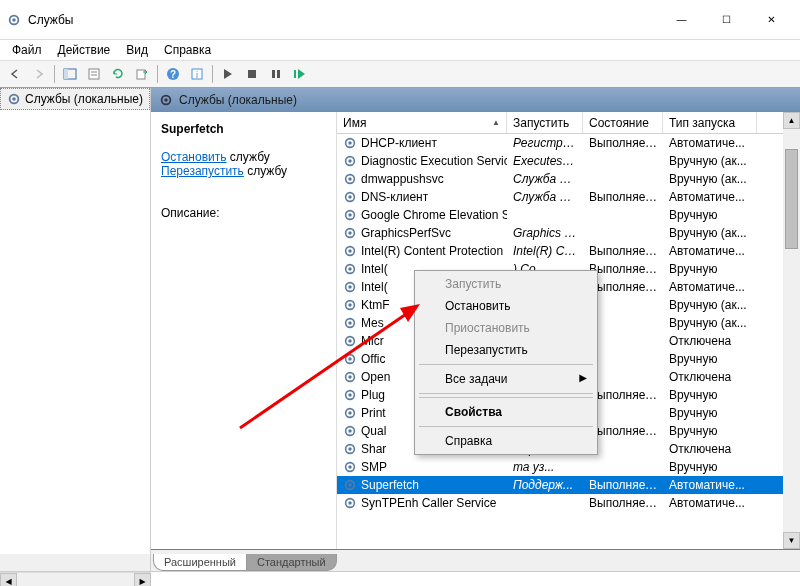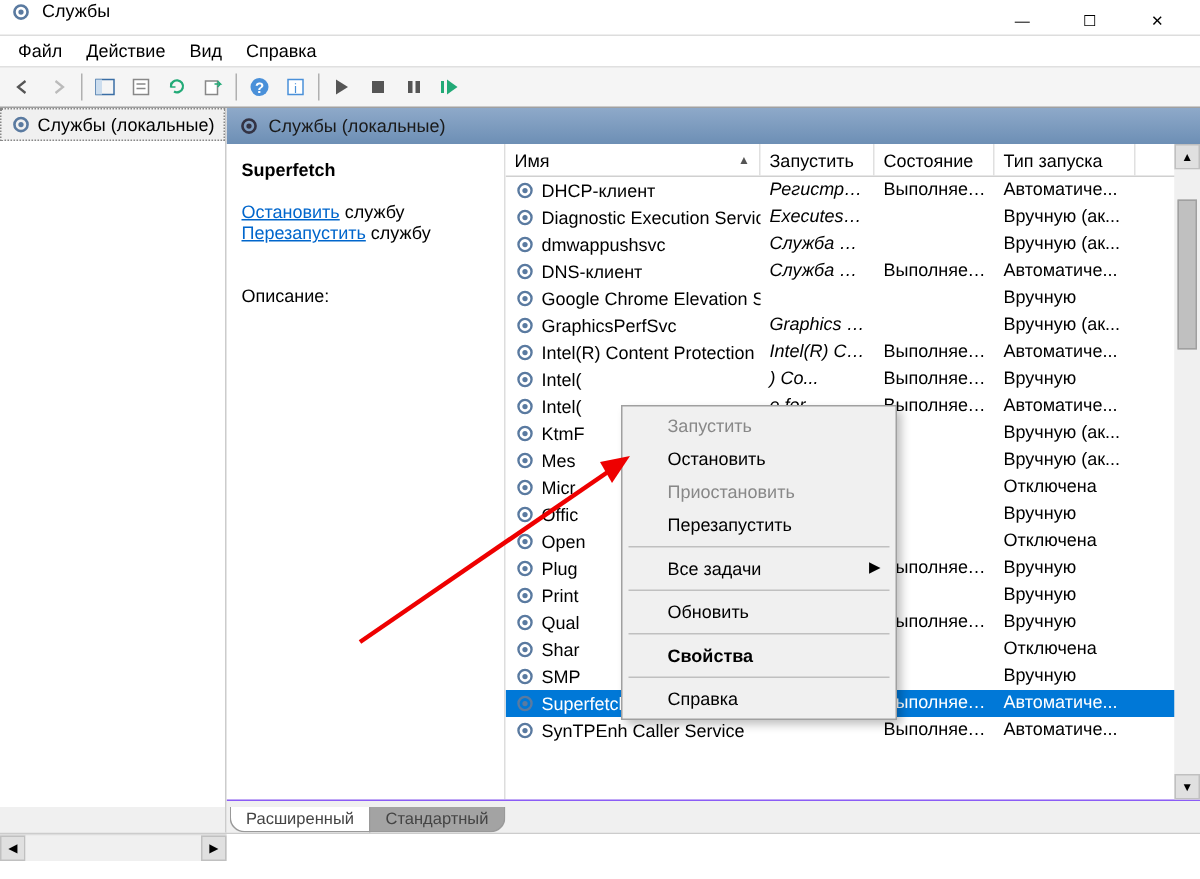--- a/index.html
+++ b/index.html
@@ -8,22 +8,23 @@
     font-family: "Segoe UI", Tahoma, sans-serif;
     font-size: 12px;
     background: #fff;
     color: #000;
     width: 800px;
     height: 586px;
     overflow: hidden;
     position: relative;
   }
   .titlebar {
-    height: 24px;
-    display: flex;
+    height: 40px;
+    display: flex;
+    align-items: center;
     padding: 0 6px;
     border-bottom: 1px solid #ddd;
   }
   .titlebar .app-icon {
     width: 16px; height: 16px; margin-right: 6px;
     display: inline-flex; align-items: center; justify-content: center;
   }
   .titlebar .title { flex: 1; }
   .win-btn {
     width: 45px; height: 28px;
@@ -124,20 +125,21 @@
   }
   .col-name { width: 170px; }
   .col-desc { width: 76px; }
   .col-state { width: 80px; }
   .col-start { width: 94px; }
   .sort-arrow { margin-left: auto; font-size: 8px; color: #555; }
   .rows { overflow-y: auto; height: calc(100% - 22px); }
   .row {
     display: flex;
     height: 18px;
+    align-items: center;
   }
   .row.selected { background: #0078d7; color: #fff; }
   .row.selected .cell { color: #fff; }
   .cell {
     padding: 1px 6px;
     overflow: hidden;
     white-space: nowrap;
     text-overflow: ellipsis;
   }
   .cell-name { width: 170px; display: flex; align-items: center; gap: 4px; }
@@ -635,21 +637,20 @@
 </div>
 
 <div class="context-menu" id="cmenu">
     <div class="cm-item disabled">Запустить</div>
     <div class="cm-item enabled">Остановить</div>
     <div class="cm-item disabled">Приостановить</div>
     <div class="cm-item enabled">Перезапустить</div>
     <div class="cm-sep"></div>
     <div class="cm-item enabled">Все задачи<span class="cm-arrow">▶</span></div>
     <div class="cm-sep"></div>
-    <div class="cm-item enabled">Обновить</div>
     <div class="cm-sep"></div>
     <div class="cm-item enabled bold">Свойства</div>
     <div class="cm-sep"></div>
     <div class="cm-item enabled">Справка</div>
   </div>
 
 <svg class="red-arrow" viewBox="0 0 200 140">
   <line x1="10" y1="130" x2="182" y2="12" stroke="#e00" stroke-width="3"></line>
   <polygon points="190,6 170,10 178,24" fill="#e00"></polygon>
 </svg>

